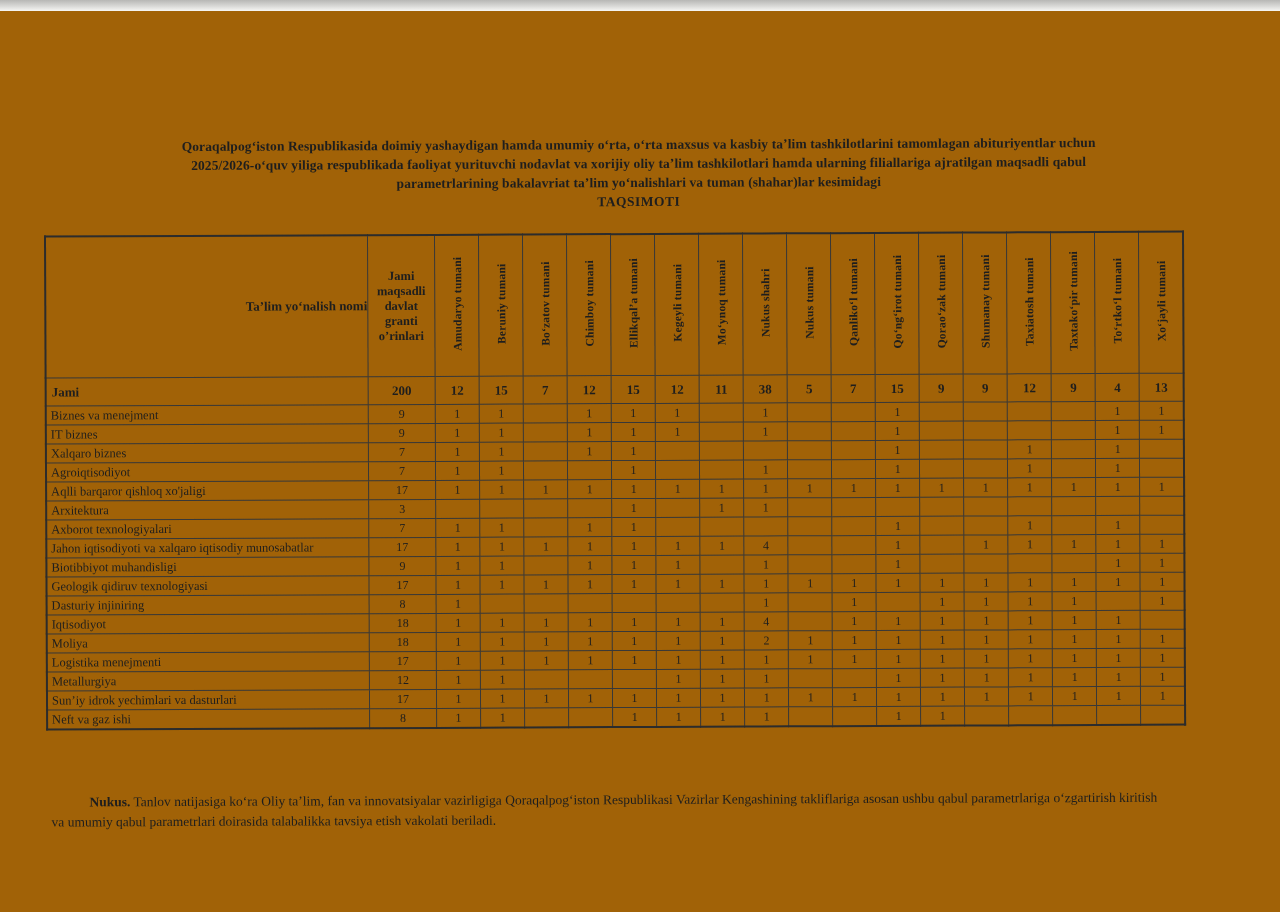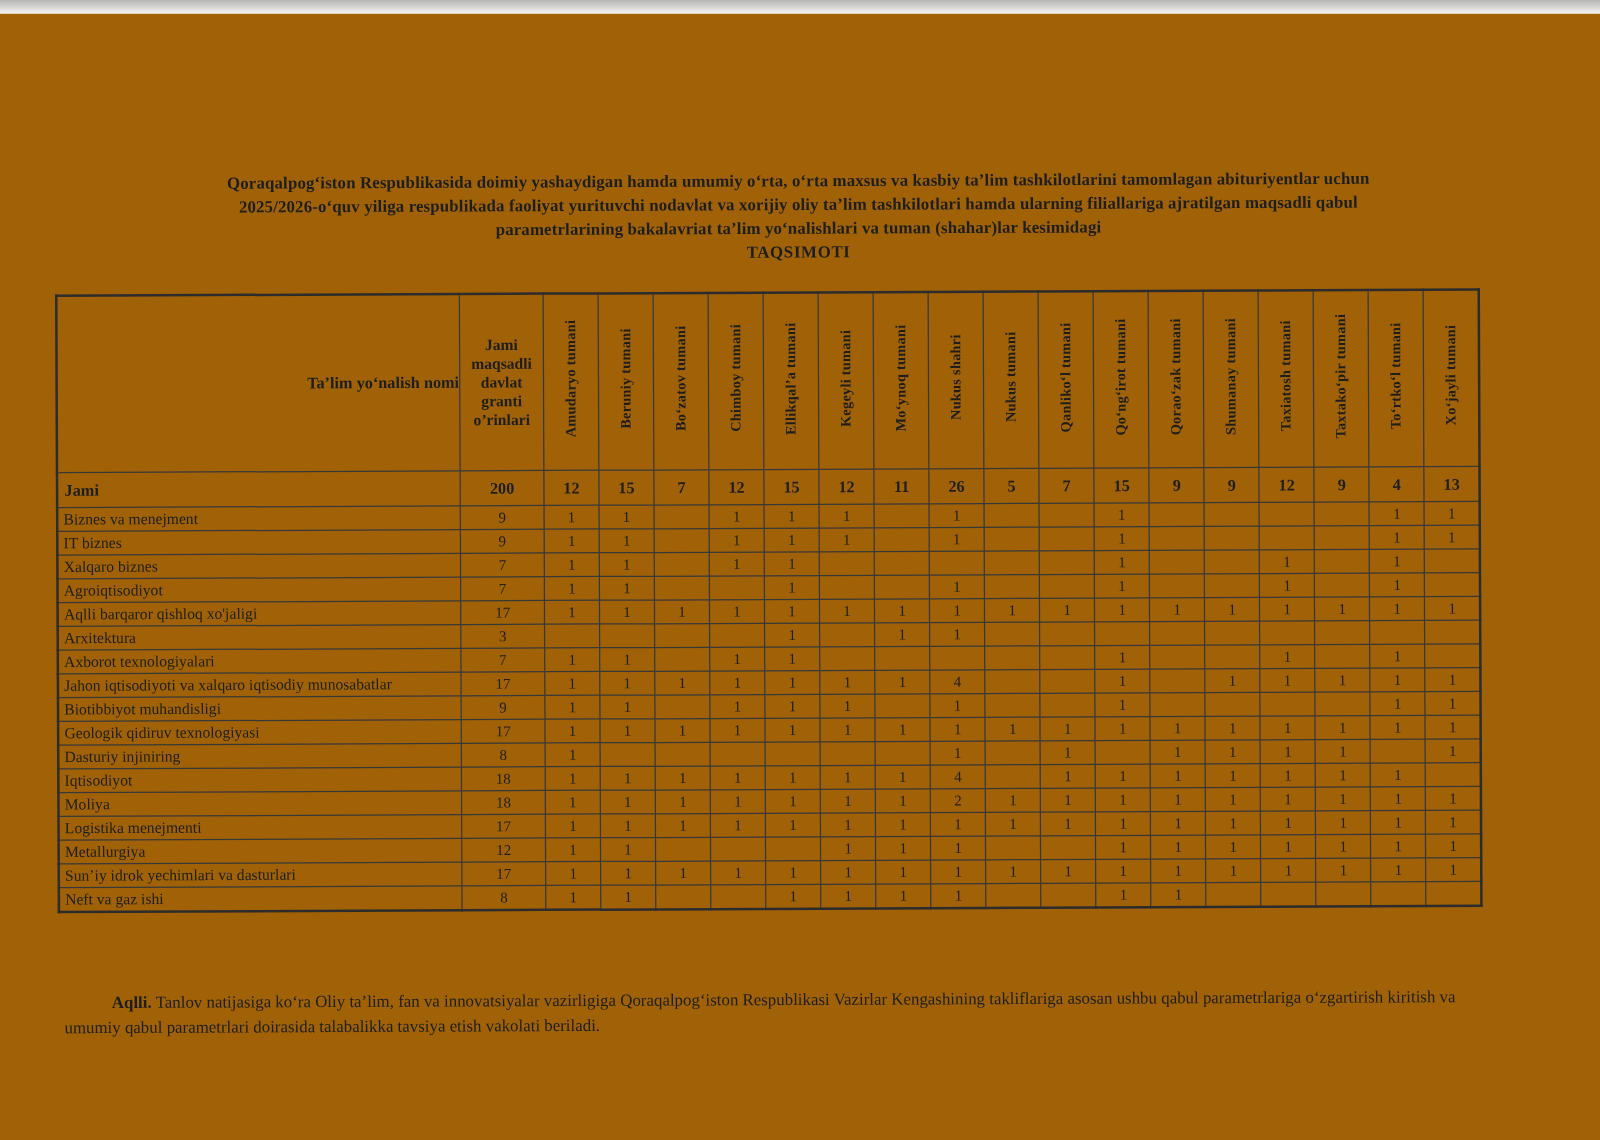--- a/index.html
+++ b/index.html
@@ -110,21 +110,21 @@
           <tr class="total-row">
             <td class="row-name">Jami</td>
             <td class="row-total">200</td>
             <td>12</td>
             <td>15</td>
             <td>7</td>
             <td>12</td>
             <td>15</td>
             <td>12</td>
             <td>11</td>
-            <td>26</td>
+            <td>38</td>
             <td>5</td>
             <td>7</td>
             <td>15</td>
             <td>9</td>
             <td>9</td>
             <td>12</td>
             <td>9</td>
             <td>4</td>
             <td>13</td>
           </tr>
@@ -482,18 +482,18 @@
             <td></td>
             <td></td>
             <td></td>
             <td></td>
             <td></td>
           </tr>
         </tbody>
     </table>
 
     <div class="footer-note">
-      <span class="izoh">Aqlli.</span>
+      <span class="izoh">Nukus.</span>
       <span>Tanlov natijasiga ko‘ra Oliy ta’lim, fan va innovatsiyalar vazirligiga Qoraqalpog‘iston Respublikasi Vazirlar Kengashining takliflariga asosan ushbu qabul parametrlariga o‘zgartirish kiritish va umumiy qabul parametrlari doirasida talabalikka tavsiya etish vakolati beriladi.</span>
     </div>
 
   </div>
 </div>
 
 </body></html>

